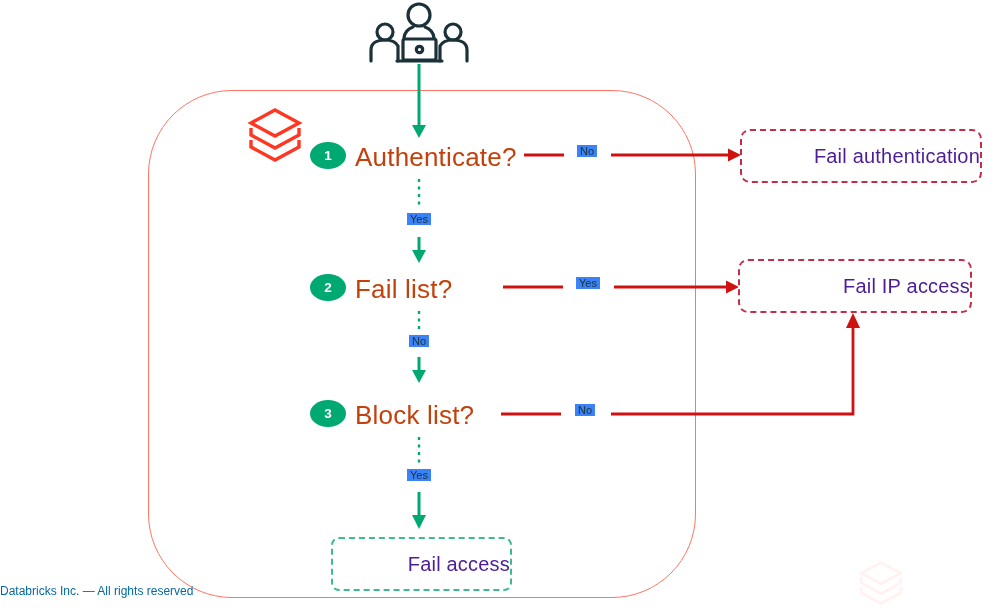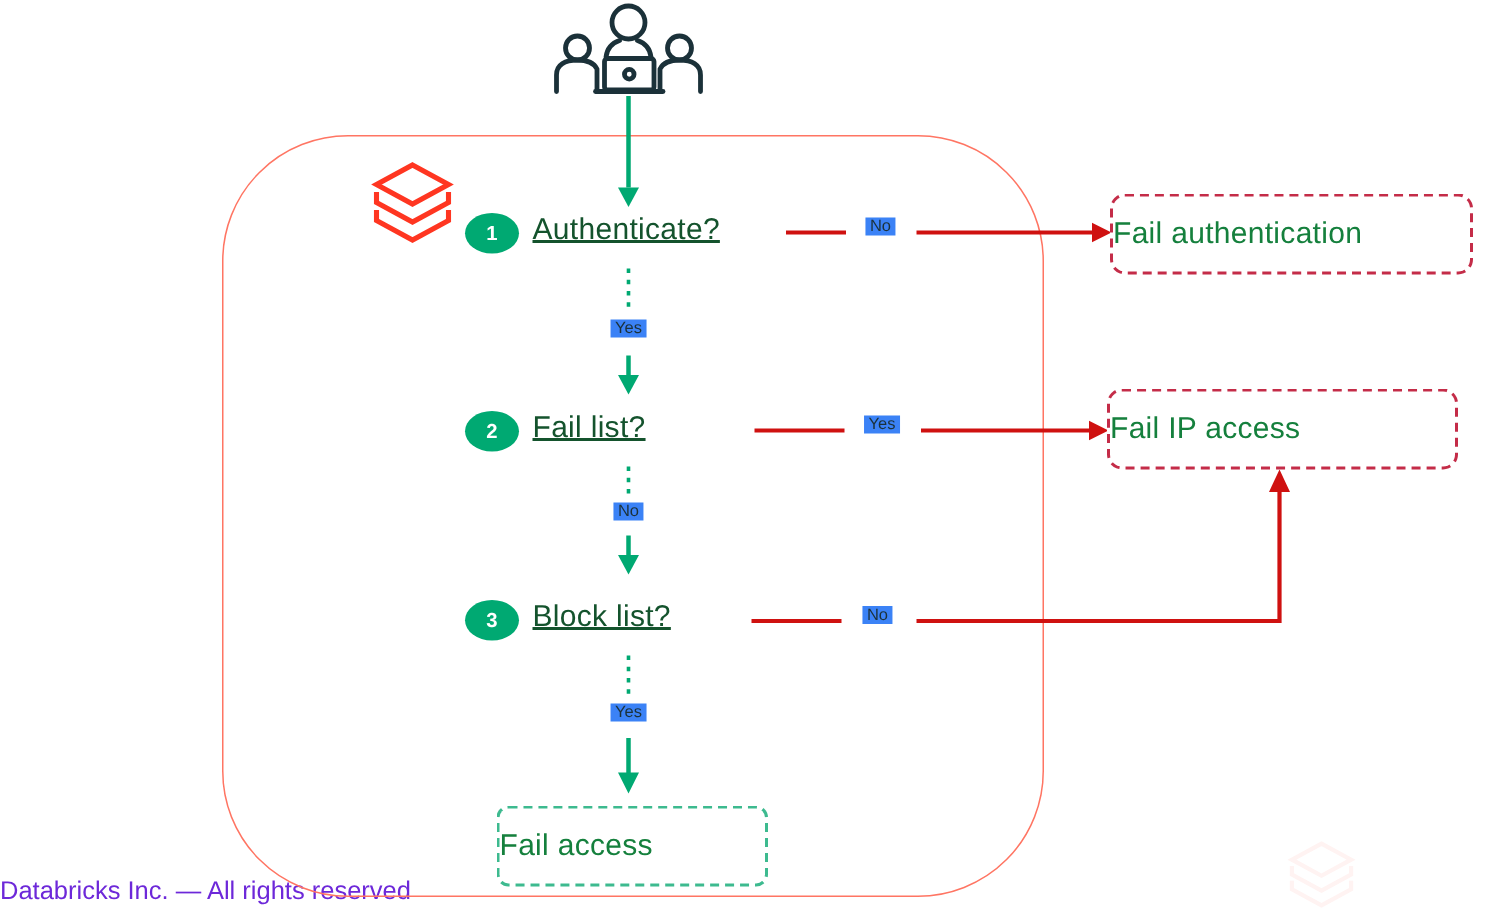--- a/index.html
+++ b/index.html
@@ -23,43 +23,43 @@
   .ghead{fill:#00A972;stroke:none;}
   .rline{stroke:#CF1110;stroke-width:2.8;fill:none;}
   .rhead{fill:#CF1110;stroke:none;}
   
   .badge{
     width:36px;height:27px;border-radius:50%;background:#00A972;
     display:flex;align-items:center;justify-content:center;
     color:#ffffff;font-size:13.5px;font-weight:bold;z-index:3;
   }
   .step-label{
-    font-size:20px;letter-spacing:.2px;font-weight:500;color:#14532d;
-    z-index:3;white-space:nowrap;text-decoration:underline;
+    font-size:26px;letter-spacing:.2px;font-weight:500;color:#c2410c;
+    z-index:3;white-space:nowrap;
   }
   .edge-label{
     font-size:11px;color:#1B3139;z-index:4;transform:translateX(-50%);
     background:#3b82f6;padding:0 3px;white-space:nowrap;
   }
   
   .node-box{
-    display:flex;align-items:center;justify-content:flex-start;
-    font-size:20px;letter-spacing:.2px;color:#15803d;
+    display:flex;align-items:center;justify-content:flex-end;
+    font-size:20px;letter-spacing:.2px;color:#4c1d95;
     border-radius:10px;z-index:3;white-space:nowrap;background:#ffffff;
   }
   .fail-box{border:2px dashed #C42C48;}
   .allow-box{border:2px dashed #3DBA8F;border-radius:8px;}
   .box-fail-auth{left:740px;top:129px;width:238px;height:50px;}
   .box-fail-ip{left:738px;top:259px;width:230px;height:50px;}
   .box-allow{left:331px;top:537px;width:177px;height:50px;}
   
   .users-icon{left:360px;top:2px;z-index:3;}
   .brand-icon{left:247px;top:107px;z-index:3;}
   .watermark{
-    left:0px;top:584px;font-size:17px;color:#6d28d9;z-index:0;white-space:nowrap;text-align:right;
+    left:0px;top:584px;font-size:12px;color:#0369a1;z-index:0;white-space:nowrap;text-align:right;
   }
   .corner-logo{left:856px;top:560px;opacity:0.06;z-index:0;}
 </style>
 </head>
 <body>
 
 <svg class="abs users-icon" width="120" height="64" viewBox="0 0 120 64">
   <g fill="none" stroke="#1B3139" stroke-width="3.2" stroke-linecap="round" stroke-linejoin="round">
     <circle cx="59" cy="13" r="11"></circle>
     <path d="M44 36 C45 28 50 26 53 25"></path>

